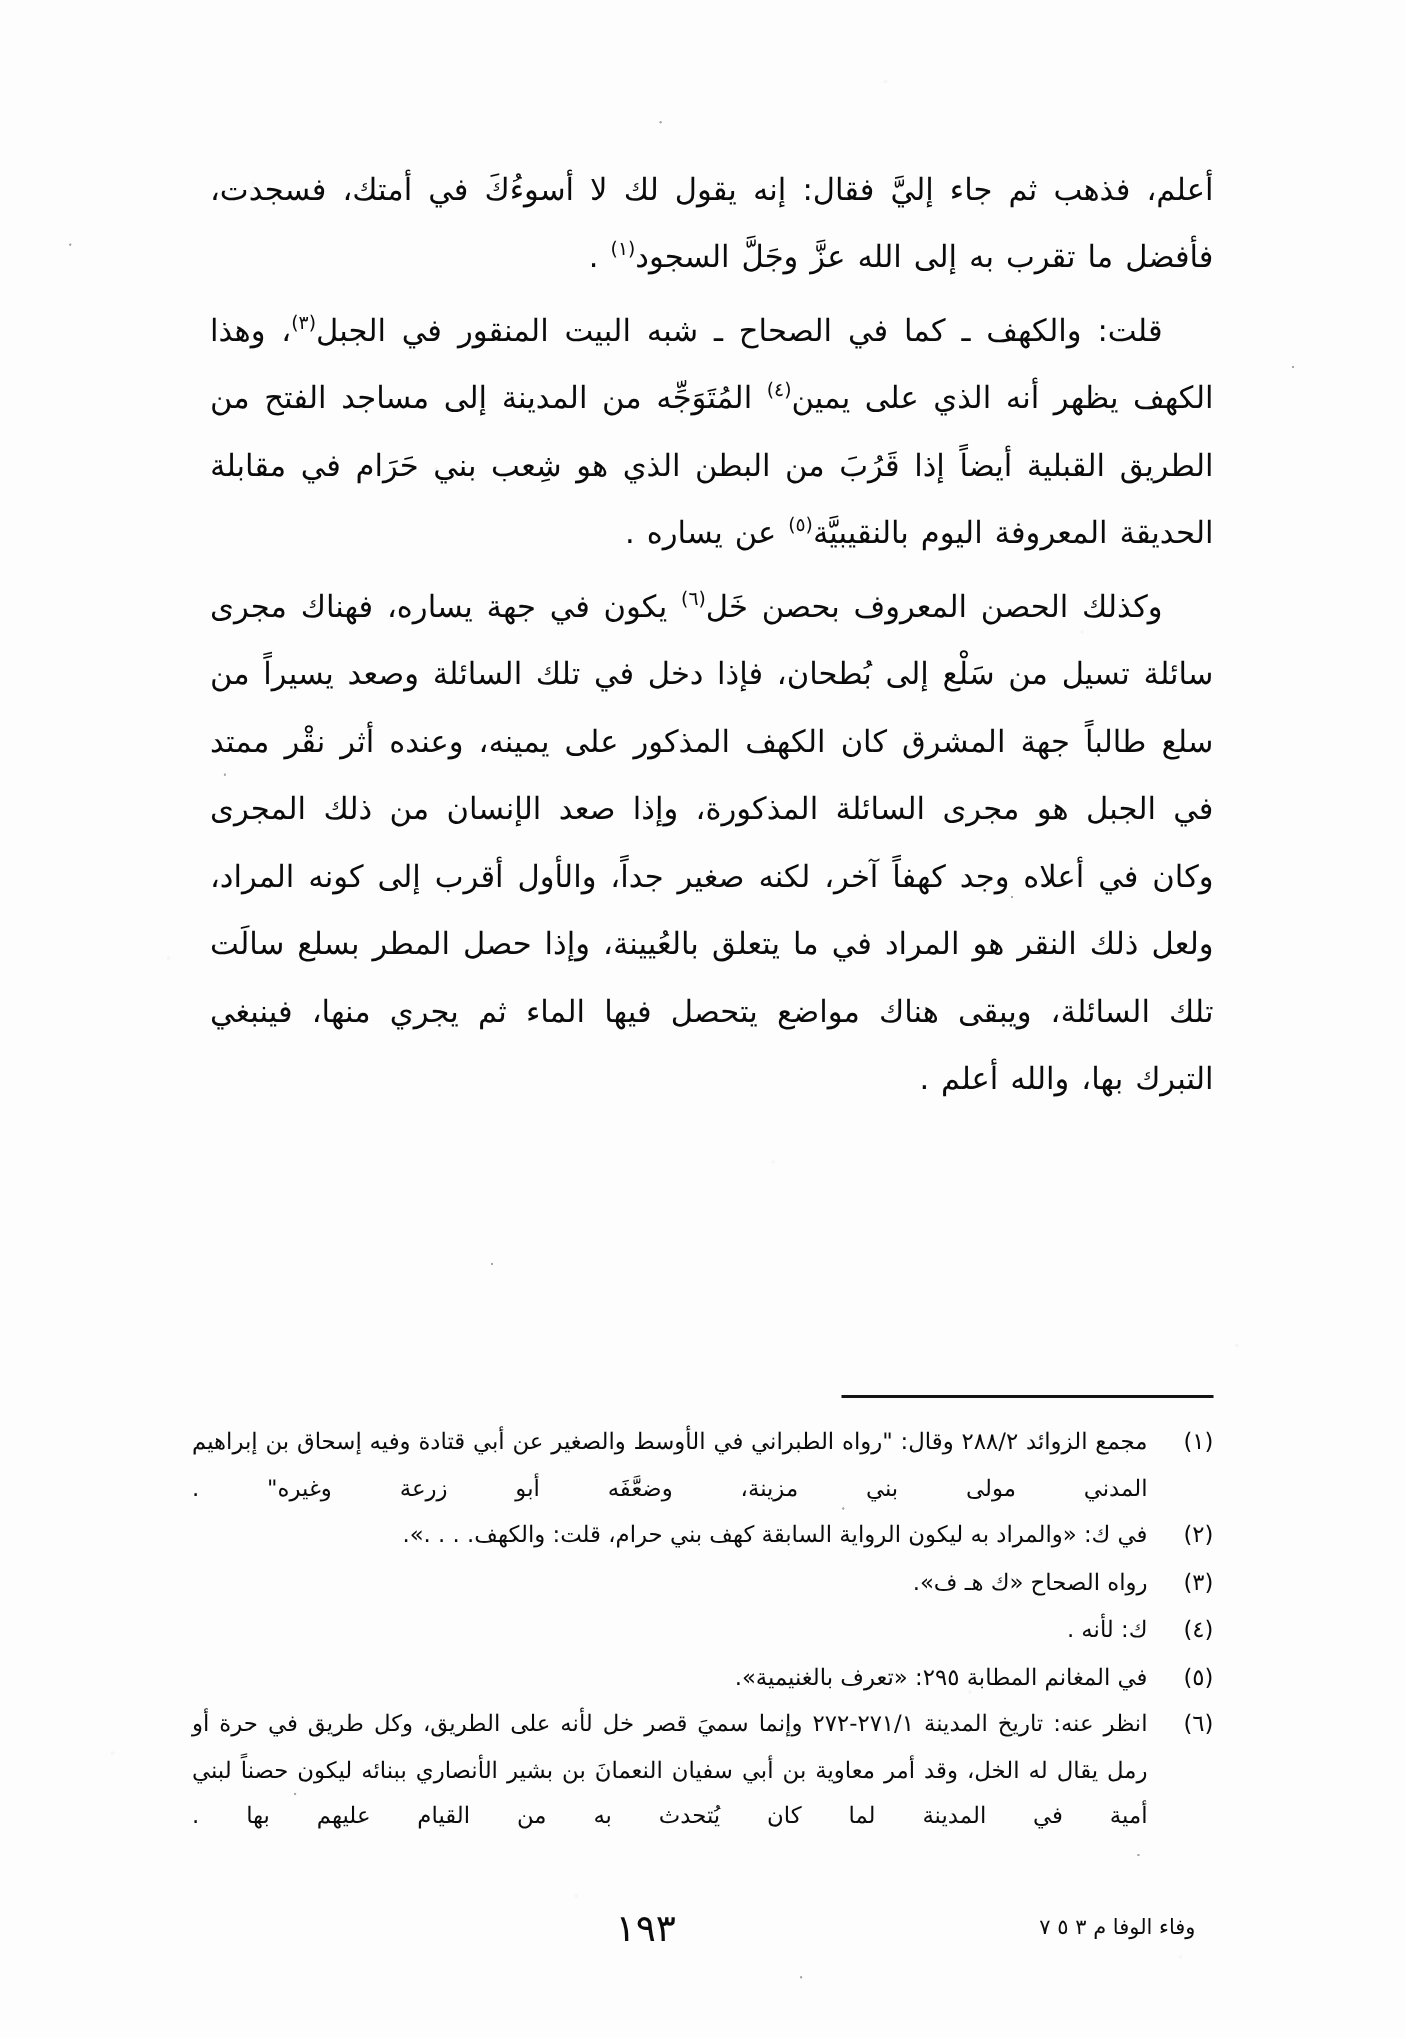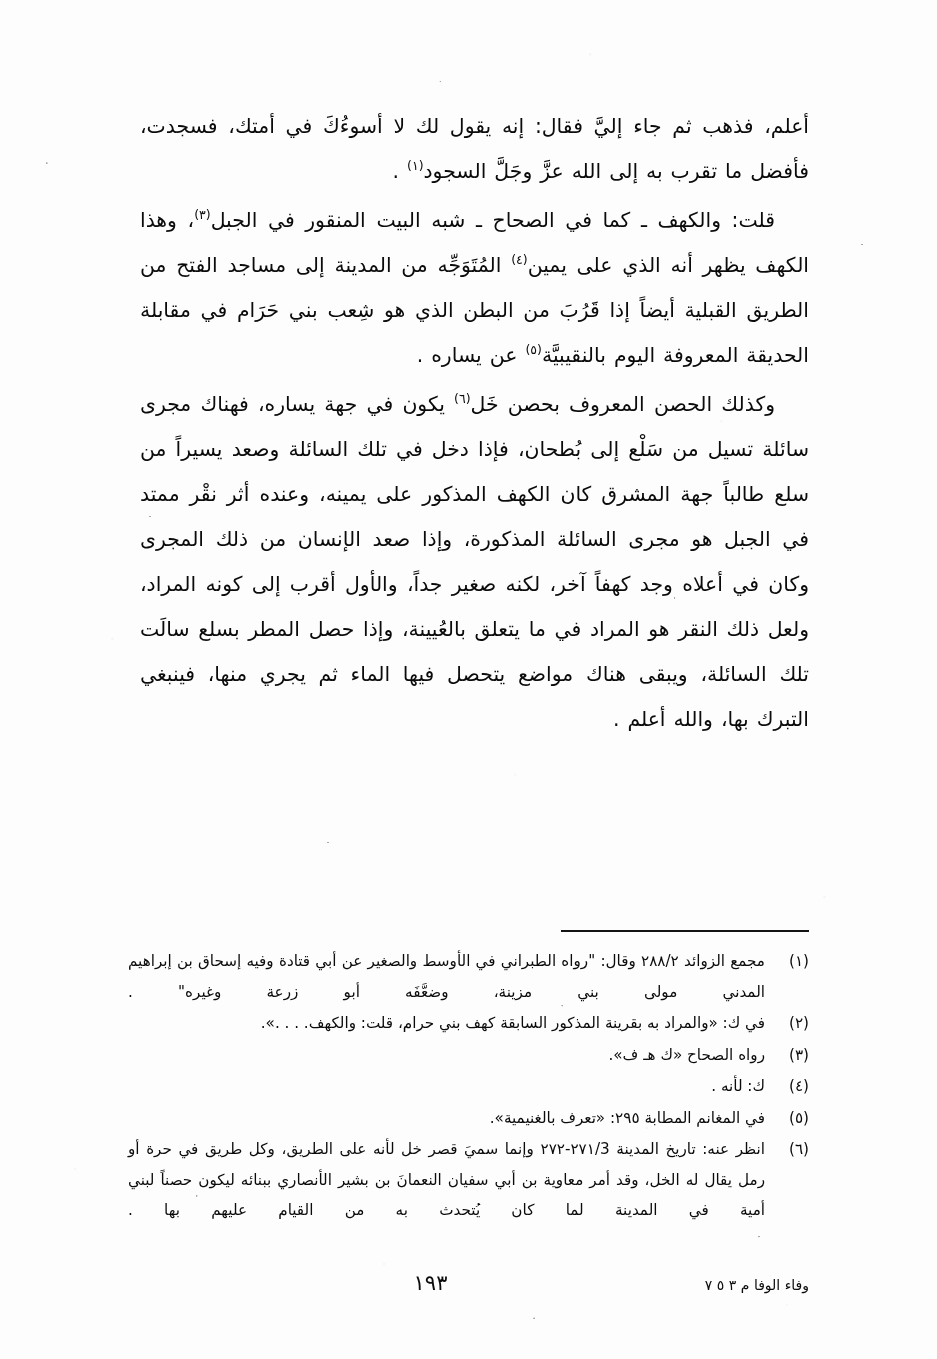--- a/index.html
+++ b/index.html
@@ -116,32 +116,32 @@
     position: absolute;
     bottom: 48px;
     right: 128px;
     left: 128px;
     height: 34px;
     direction: rtl;
   }
   .footer-meta {
     position: absolute;
     top: 0;
-    right: 0;
+    right: 12px;
     font-size: 14px;
     letter-spacing: 1.4px;
     margin-left: 36px;
   }
   .footer-page {
     position: absolute;
     top: -6px;
     left: 0;
     right: 0;
     text-align: center;
-    font-size: 21px;
+    font-size: 25px;
     letter-spacing: 1px;
     transform: translateX(-38px);
   }
 
   
   .speckles {
     position: absolute;
     inset: 0;
     pointer-events: none;
     opacity: 0.5;
@@ -181,41 +181,41 @@
 
   <div class="notes">
 
     <div class="note">
       <span class="note-num">(١)</span>
       <span class="note-body justify-last">مجمع الزوائد ٢٨٨/٢ وقال: "رواه الطبراني في الأوسط والصغير عن أبي قتادة وفيه إسحاق بن إبراهيم المدني مولى بني مزينة، وضعَّفَه أبو زرعة وغيره" .</span>
     </div>
 
     <div class="note">
       <span class="note-num">(٢)</span>
-      <span class="note-body">في ك: «والمراد به بقرينة المذكور السابقة كهف بني حرام، قلت: والكهف. . . .».</span>
+      <span class="note-body">في ك: «والمراد به ليكون الرواية السابقة كهف بني حرام، قلت: والكهف. . . .».</span>
     </div>
 
     <div class="note">
       <span class="note-num">(٣)</span>
       <span class="note-body">رواه الصحاح «ك هـ ف».</span>
     </div>
 
     <div class="note">
       <span class="note-num">(٤)</span>
       <span class="note-body">ك: لأنه .</span>
     </div>
 
     <div class="note">
       <span class="note-num">(٥)</span>
       <span class="note-body">في المغانم المطابة ٢٩٥: «تعرف بالغنيمية».</span>
     </div>
 
     <div class="note">
       <span class="note-num">(٦)</span>
-      <span class="note-body justify-last">انظر عنه: تاريخ المدينة ٢٧١/3-٢٧٢ وإنما سميَ قصر خل لأنه على الطريق، وكل طريق في حرة أو رمل يقال له الخل، وقد أمر معاوية بن أبي سفيان النعمانَ بن بشير الأنصاري ببنائه ليكون حصناً لبني أمية في المدينة لما كان يُتحدث به من القيام عليهم بها .</span>
+      <span class="note-body justify-last">انظر عنه: تاريخ المدينة ٢٧١/١-٢٧٢ وإنما سميَ قصر خل لأنه على الطريق، وكل طريق في حرة أو رمل يقال له الخل، وقد أمر معاوية بن أبي سفيان النعمانَ بن بشير الأنصاري ببنائه ليكون حصناً لبني أمية في المدينة لما كان يُتحدث به من القيام عليهم بها .</span>
     </div>
 
   </div>
 
   <div class="footer">
     <span class="footer-meta">وفاء الوفا م ٣ ٥ ٧</span>
     <span class="footer-page">١٩٣</span>
   </div>
 
 </div>

